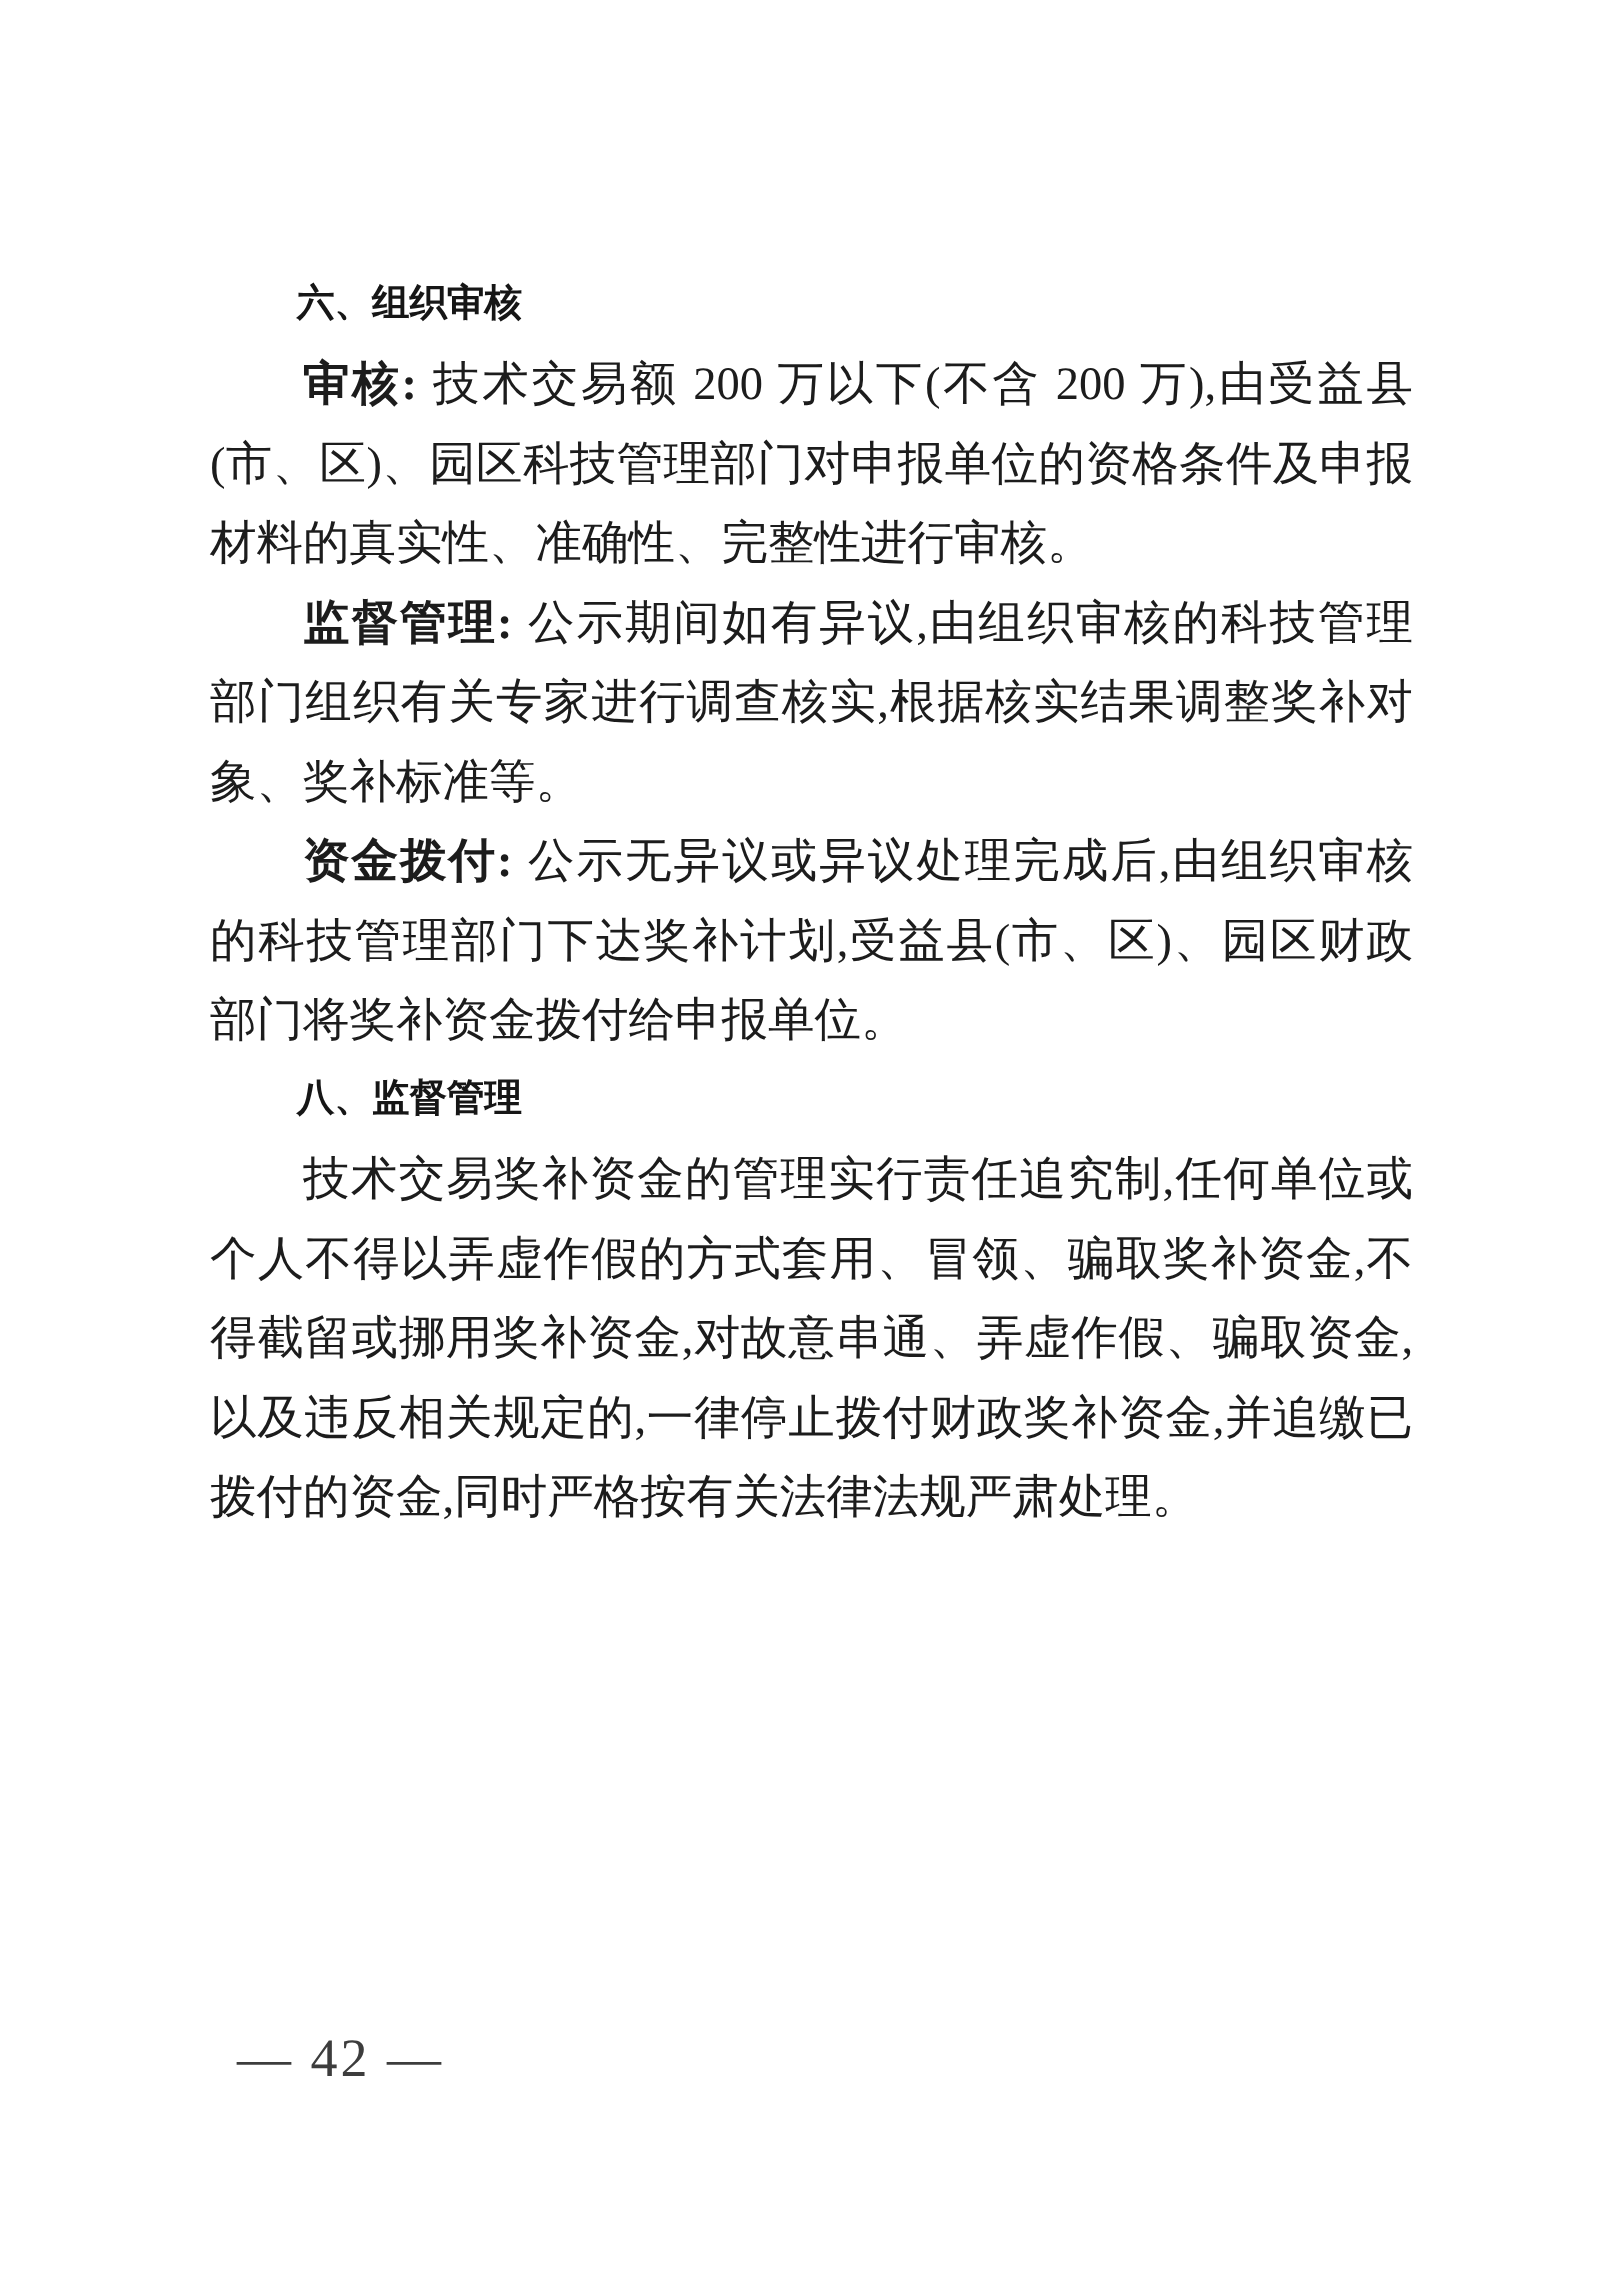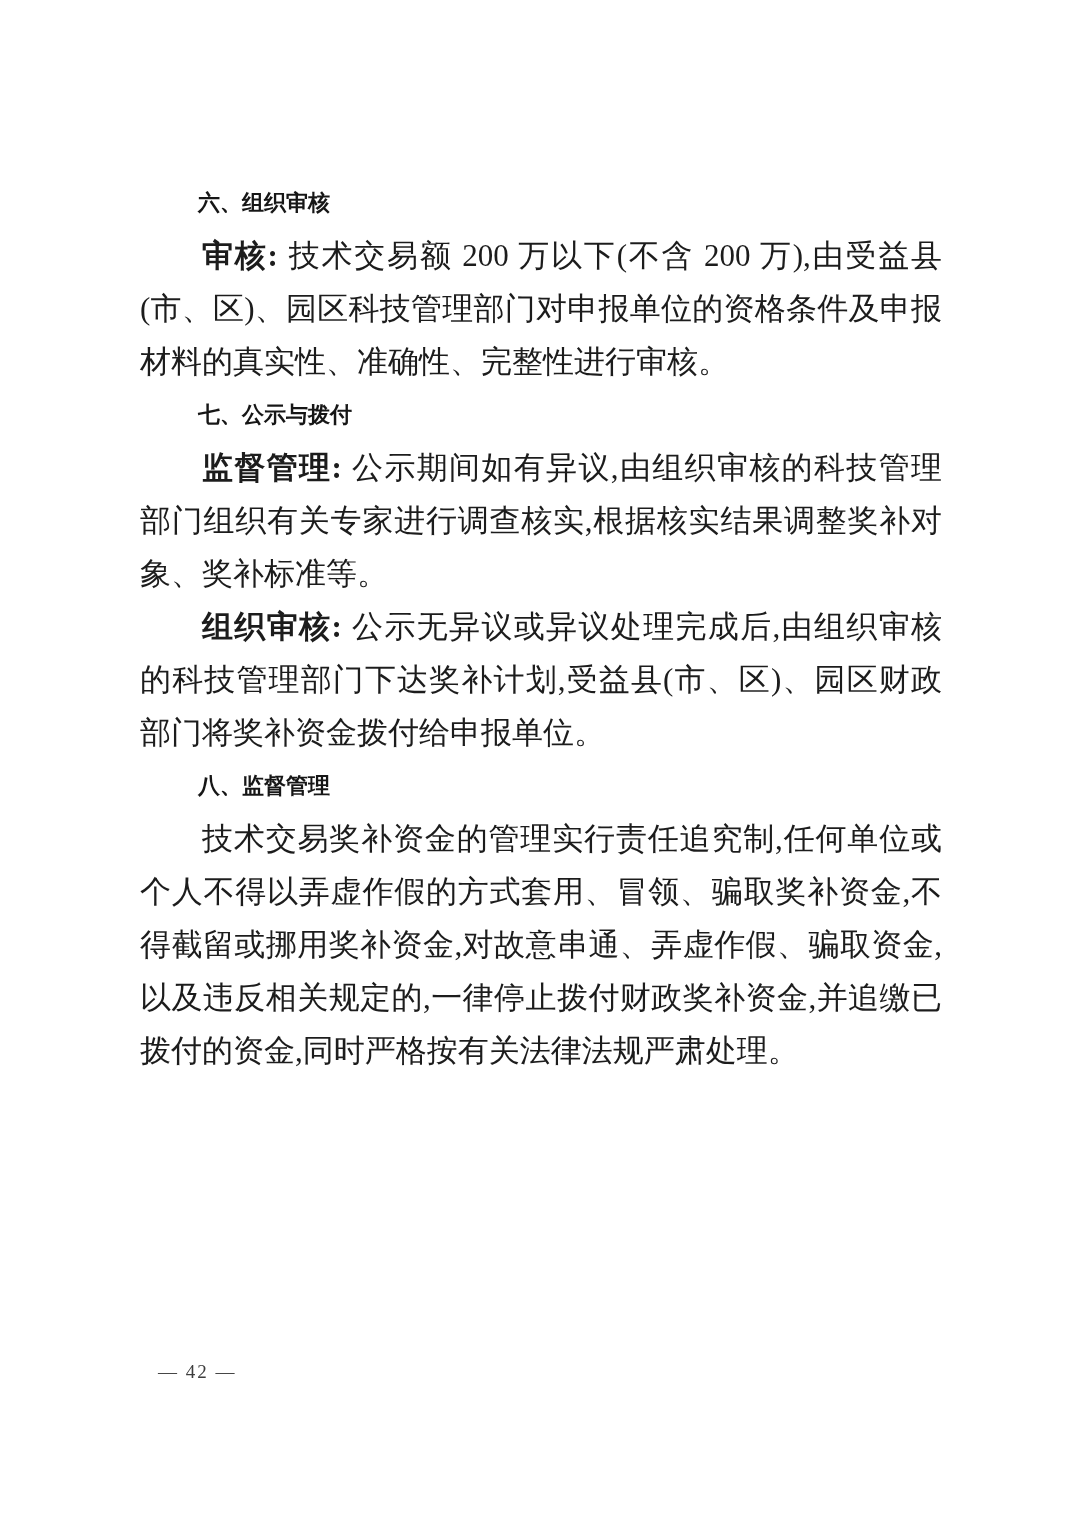--- a/index.html
+++ b/index.html
@@ -23,52 +23,51 @@
     width: 802px;
     font-size: 31px;
     line-height: 53px;
     text-align: justify;
     text-justify: inter-character;
   }
   .section-heading {
     margin: 0 0 0 58px;
     font-family: "Liberation Sans", "DejaVu Sans", sans-serif;
     font-weight: bold;
-    font-size: 22px;
+    font-size: 25px;
     line-height: 53px;
     text-align: left;
     color: #161616;
   }
   .para {
     margin: 0;
     text-indent: 2em;
   }
   .lead {
     font-weight: bold;
     padding-right: 9px;
     margin-top: 36px;
   }
   .page-number {
     position: absolute;
     left: 158px;
     top: 1352px;
-    font-size: 19px;
+    font-size: 36px;
     line-height: 40px;
     letter-spacing: 2px;
     color: #3d3d3d;
     font-family: "Liberation Serif", "DejaVu Serif", serif;
   }
 </style>
 </head>
 <body>
 
 <div class="page">
   <div class="content">
       <h2 class="section-heading">六、组织审核</h2>
       <p class="para"><span class="lead">审核:</span><span>技术交易额 200 万以下(不含 200 万),由受益县(市、区)、园区科技管理部门对申报单位的资格条件及申报材料的真实性、准确性、完整性进行审核。</span></p>
-      <h2 class="section-heading">七、公示与拨付</h2>
       <p class="para"><span class="lead">监督管理:</span><span>公示期间如有异议,由组织审核的科技管理部门组织有关专家进行调查核实,根据核实结果调整奖补对象、奖补标准等。</span></p>
-      <p class="para"><span class="lead">组织审核:</span><span>公示无异议或异议处理完成后,由组织审核的科技管理部门下达奖补计划,受益县(市、区)、园区财政部门将奖补资金拨付给申报单位。</span></p>
+      <p class="para"><span class="lead">资金拨付:</span><span>公示无异议或异议处理完成后,由组织审核的科技管理部门下达奖补计划,受益县(市、区)、园区财政部门将奖补资金拨付给申报单位。</span></p>
       <h2 class="section-heading">八、监督管理</h2>
       <p class="para"><span>技术交易奖补资金的管理实行责任追究制,任何单位或个人不得以弄虚作假的方式套用、冒领、骗取奖补资金,不得截留或挪用奖补资金,对故意串通、弄虚作假、骗取资金,以及违反相关规定的,一律停止拨付财政奖补资金,并追缴已拨付的资金,同时严格按有关法律法规严肃处理。</span></p>
     </div>
 <div class="page-number">— 42 —</div>
   </div>
 
 </body></html>

